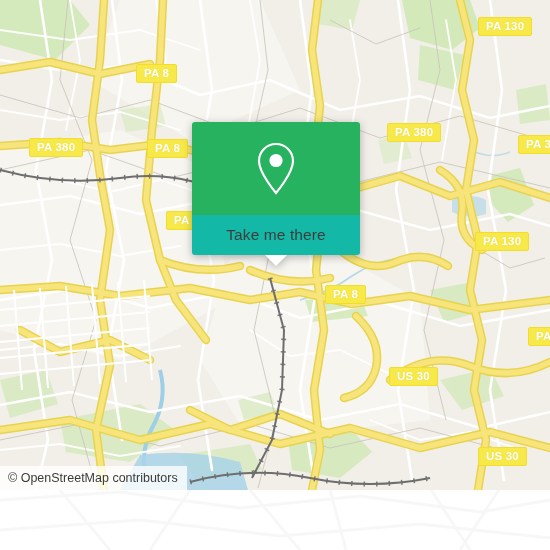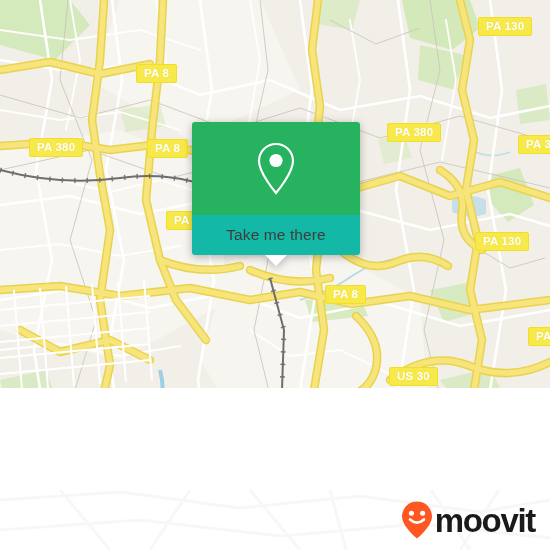--- a/index.html
+++ b/index.html
@@ -16,21 +16,21 @@
     height: 550px;
     overflow: hidden;
     background: #ffffff;
   }
 
   
   #map {
     position: absolute;
     left: 0; top: 0;
     width: 550px;
-    height: 388px;
+    height: 490px;
     overflow: hidden;
     background: #f2efe9;
   }
   #map svg { display: block; }
 
   
   .shield {
     position: absolute;
     background: #f7e94a;
     border: 1.5px solid #f2de2a;
@@ -321,41 +321,35 @@
           <path d="M23 4 C13.6 4 6 11.6 6 21 C6 33 23 53 23 53 C23 53 40 33 40 21 C40 11.6 32.4 4 23 4 Z" fill="none" stroke="#ffffff" stroke-width="2.2"></path>
           <circle cx="23" cy="20.5" r="6.6" fill="#ffffff"></circle>
         </svg>
       </div>
       <div id="popup-body">
         <span id="popup-label">Take me there</span>
       </div>
       <div id="popup-tail"></div>
     </div>
 
+    <div id="attribution">
+      <span>© OpenStreetMap contributors</span>
+    </div>
   </div>
 
   <div id="footer">
     <svg id="footer-ghost" width="550" height="550" viewBox="0 0 550 550">
       <g fill="none" stroke="#9a9a9a" stroke-width="3">
         <path d="M0 500 L120 492 L240 508 L360 496 L480 512 L550 500"></path>
         <path d="M60 490 L110 550"></path>
         <path d="M190 490 L150 550"></path>
         <path d="M250 490 L300 550"></path>
         <path d="M430 488 L470 550"></path>
         <path d="M500 488 L460 550"></path>
         <path d="M0 530 L140 520 L280 536 L420 524 L550 538"></path>
         <path d="M330 490 L346 550"></path>
       </g>
     </svg>
 
 
-    <div id="moovit">
-      <svg width="34" height="40" viewBox="0 0 34 40">
-        <path d="M17 1.5 C8.7 1.5 2 8.2 2 16.5 C2 26.5 17 38.5 17 38.5 C17 38.5 32 26.5 32 16.5 C32 8.2 25.3 1.5 17 1.5 Z" fill="#ff5722"></path>
-        <circle cx="11.4" cy="13.2" r="2.5" fill="#ffffff"></circle>
-        <circle cx="22.6" cy="13.2" r="2.5" fill="#ffffff"></circle>
-        <path d="M10 19.5 Q17 25.6 24 19.5" fill="none" stroke="#ffffff" stroke-width="2.6" stroke-linecap="round"></path>
-      </svg>
-      <span id="moovit-word">moovit</span>
-    </div>
   </div>
 
 </div>
 
 </body></html>

